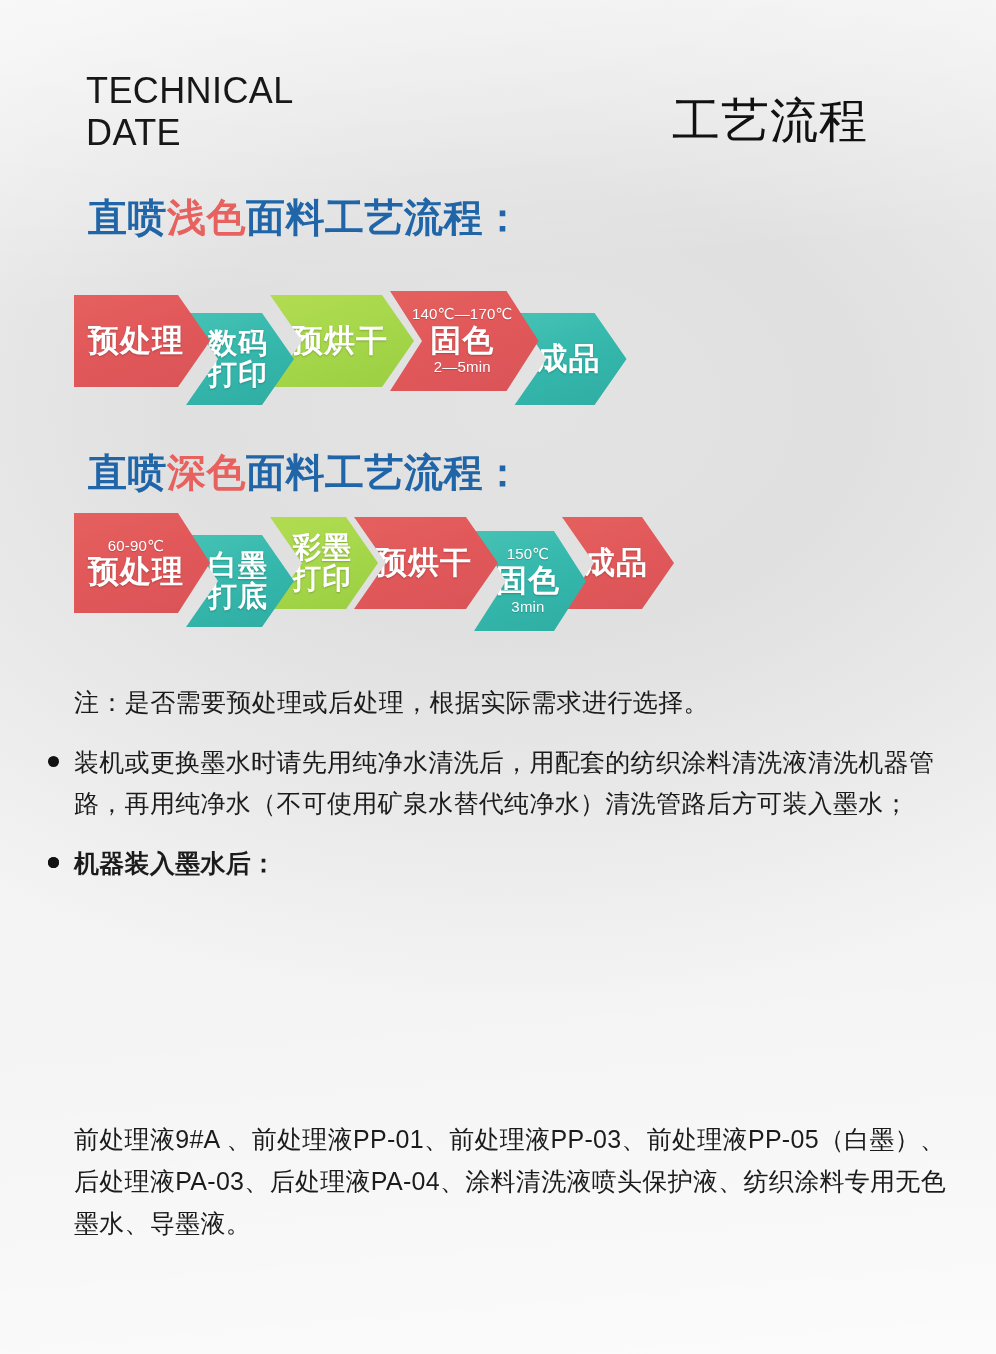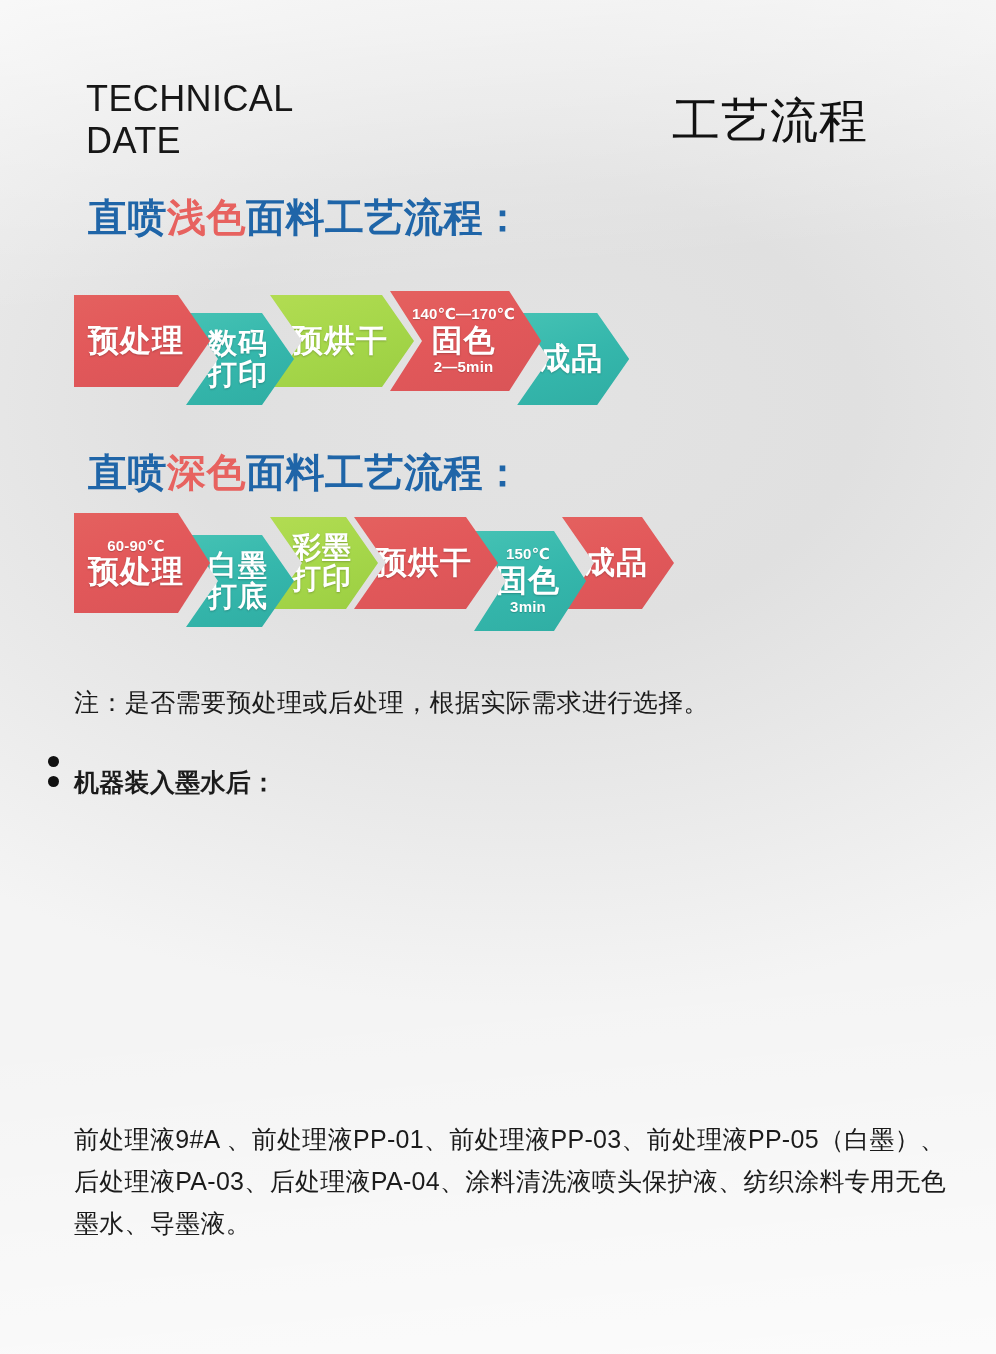--- a/index.html
+++ b/index.html
@@ -28,21 +28,21 @@
     position: absolute;
     left: 0; top: 0; right: 0; bottom: 0;
     background: linear-gradient(175deg, rgba(255,255,255,0.55) 0%, rgba(255,255,255,0) 22%, rgba(255,255,255,0) 72%, rgba(255,255,255,0.65) 100%);
     pointer-events: none;
   }
 
   
   .header-en {
     position: absolute;
     left: 86px;
-    top: 78px;
+    top: 70px;
     width: 330px;
     font-size: 36px;
     line-height: 1.18;
     letter-spacing: 0.4px;
     color: #171717;
     font-weight: 400;
     white-space: pre-line;
   }
   .header-cn {
     position: absolute;
@@ -109,21 +109,21 @@
     font-weight: 700;
     line-height: 1.02;
     letter-spacing: 1px;
     text-align: right;
     text-shadow: 0 1px 2px rgba(0,0,0,0.22);
     white-space: pre-line;
   }
   .arrow-label.two-line { font-size: 29px; line-height: 1.06; }
   .arrow-note {
     font-size: 15px;
-    font-weight: 700;
+    font-weight: 400;
     line-height: 1.1;
     text-align: left;
     letter-spacing: 0.2px;
     text-shadow: 0 1px 1px rgba(0,0,0,0.2);
   }
   .arrow-note.top { margin-bottom: 2px; }
   .arrow-note.bottom { margin-top: 3px; }
 
   .c-red {
     background: linear-gradient(160deg, #e4615f 0%, #e2585a 45%, #d95457 100%);
@@ -244,19 +244,20 @@
         <div class="arrow-note bottom">3min</div>
       </div>
       <div class="arrow mid c-red" style="z-index: 35;">
         <div class="arrow-label">成品</div>
       </div>
     </div>
 
   <div class="note-line">注：是否需要预处理或后处理，根据实际需求进行选择。</div>
 
   <div class="bullets" id="bullets">
+      <div class="bullet-item"><span class="dot"></span><span>装机或更换墨水时请先用纯净水清洗后，用配套的纺织涂料清洗液清洗机器管路，再用纯净水（不可使用矿泉水替代纯净水）清洗管路后方可装入墨水；</span></div>
       <div class="bullet-item"><span class="dot"></span></div>
       <div class="bullet-item bold"><span class="dot"></span><span>机器装入墨水后：</span></div>
     </div>
 
   <div class="product-list">前处理液9#A 、前处理液PP-01、前处理液PP-03、前处理液PP-05（白墨）、后处理液PA-03、后处理液PA-04、涂料清洗液喷头保护液、纺织涂料专用无色墨水、导墨液。</div>
 
 </div>
 
 </body></html>

